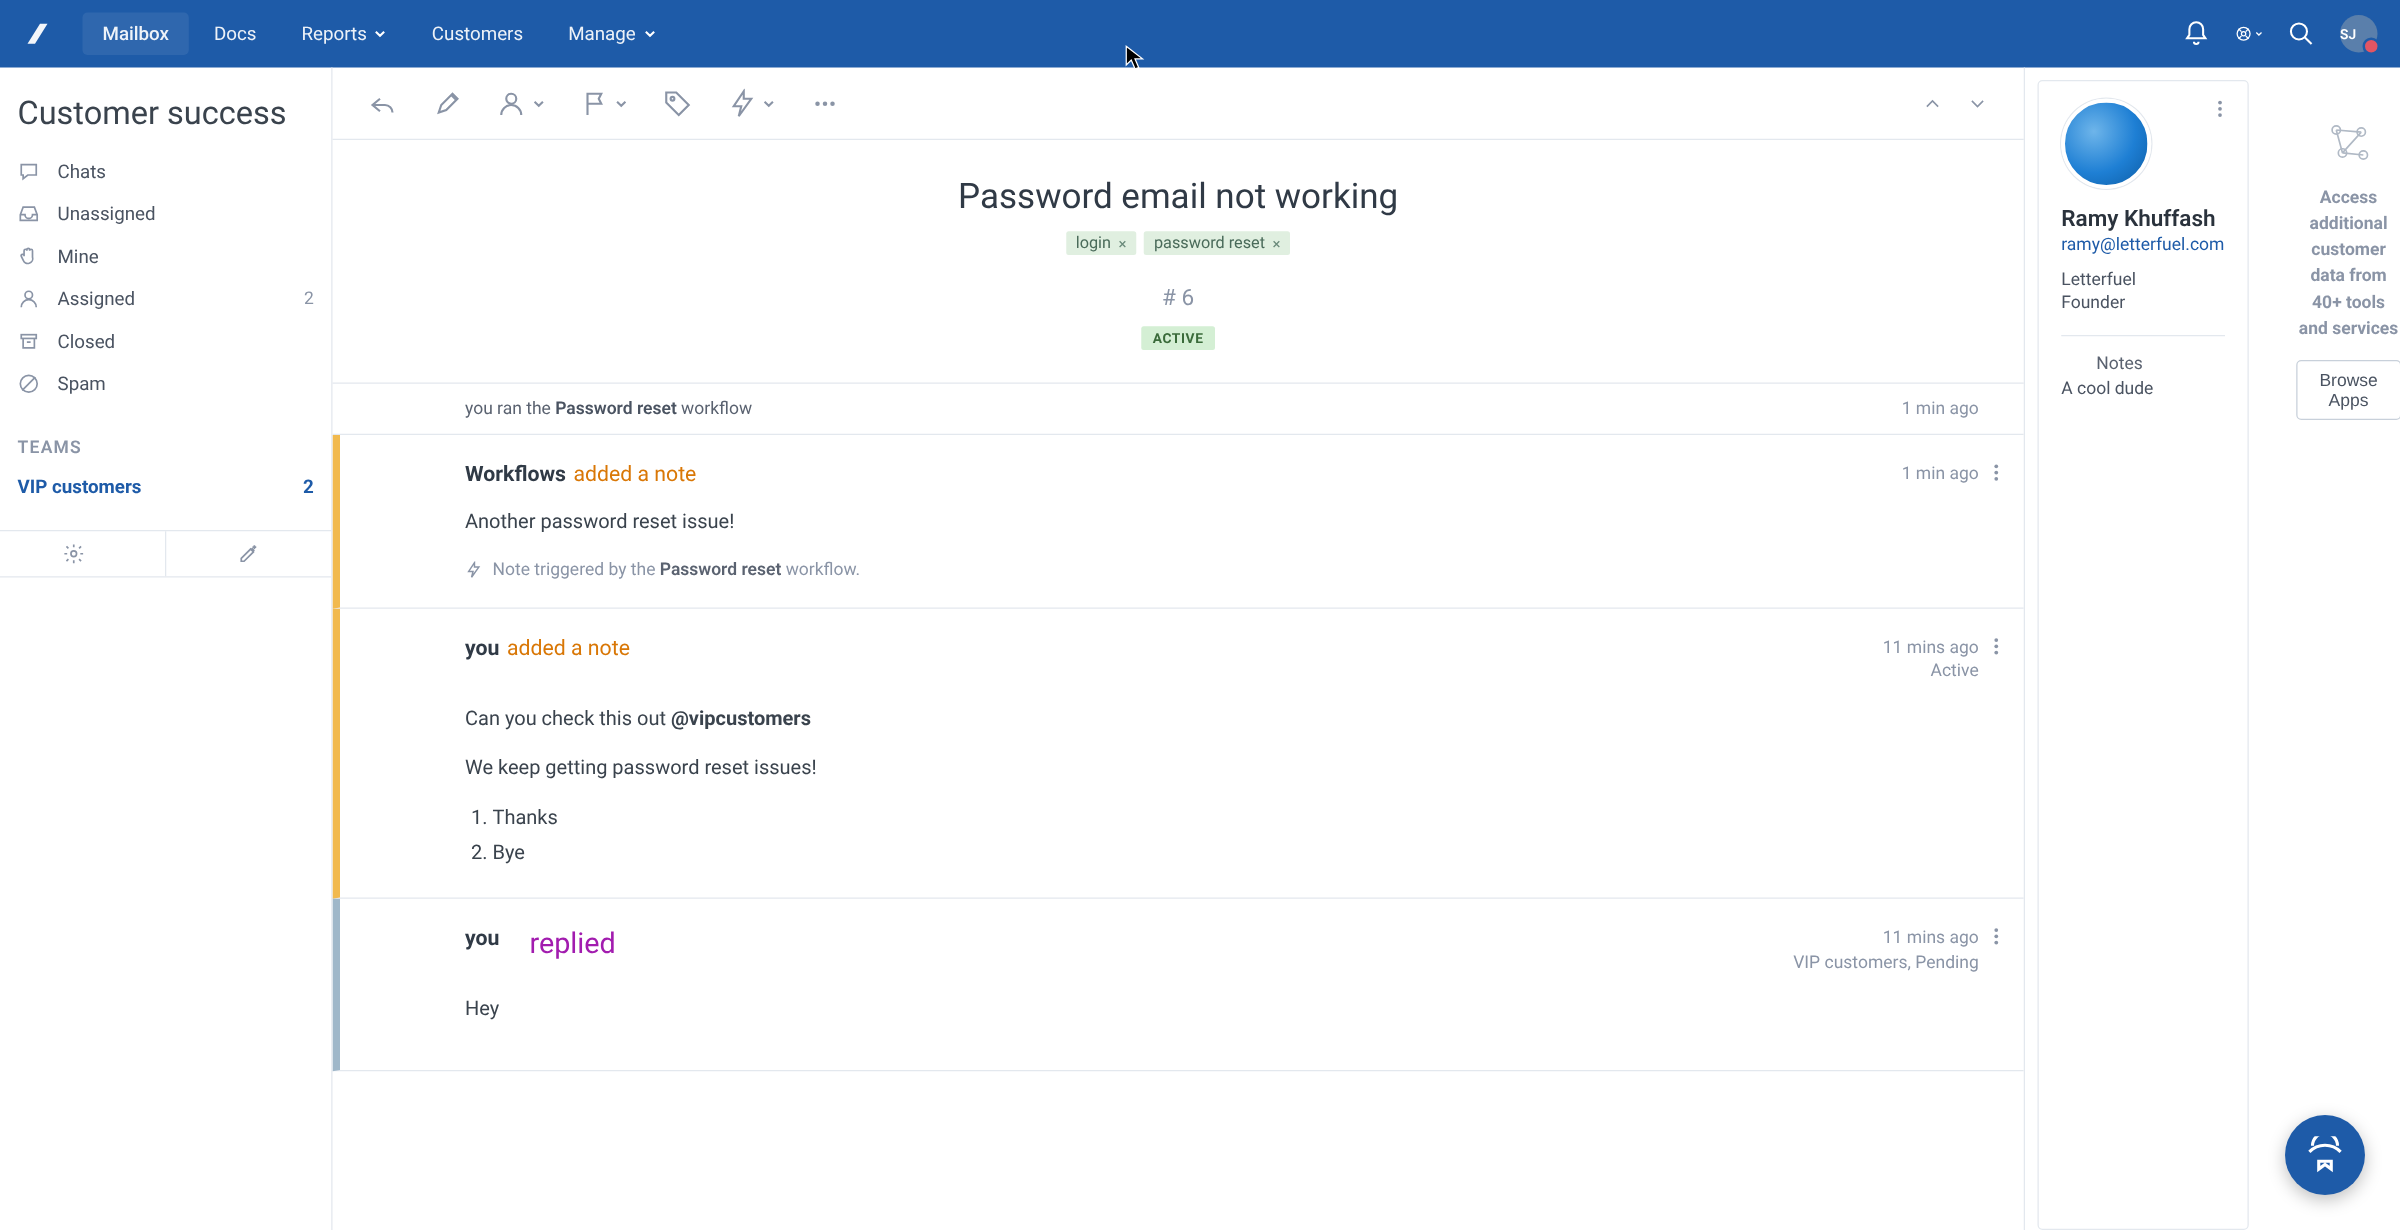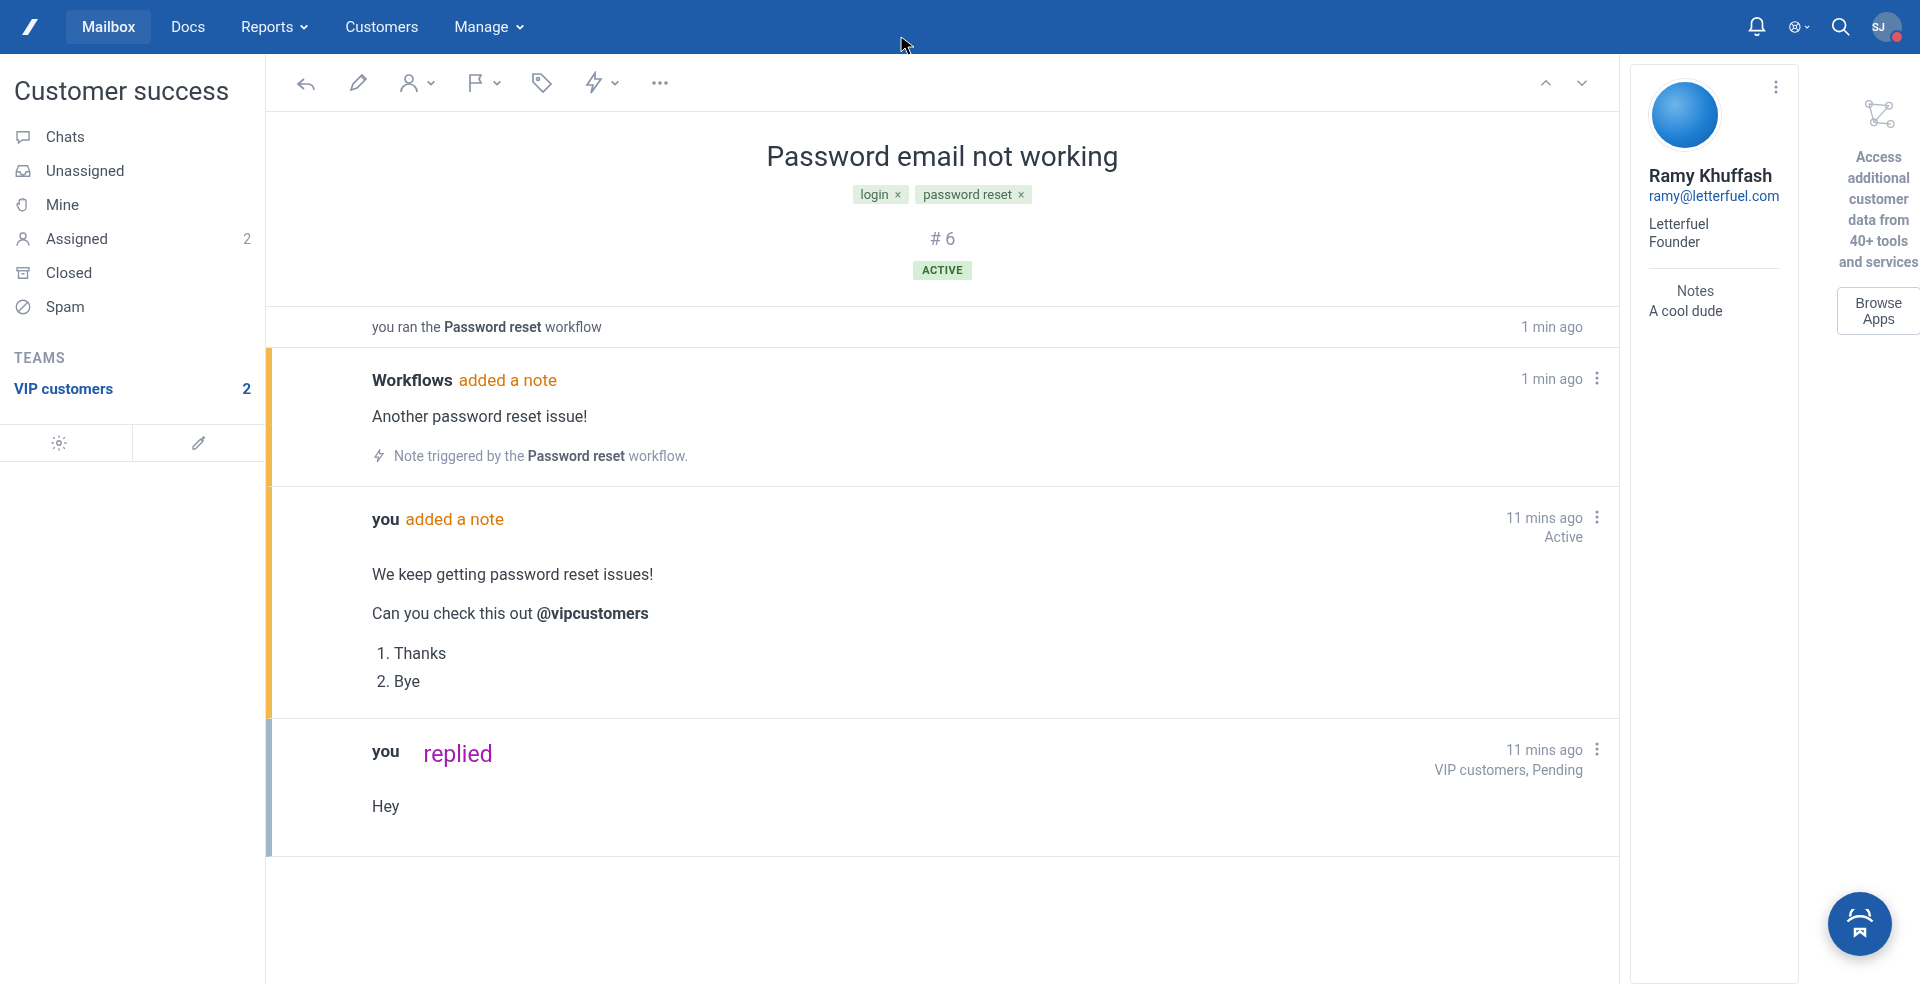--- a/index.html
+++ b/index.html
@@ -465,22 +465,22 @@
                 </svg></div>
             <div class="note-header">
               <span class="note-author">you</span>
               <span class="note-action">added a note</span>
               <span class="note-meta">
                 <div>11 mins ago</div>
                 <div>Active</div>
               </span>
             </div>
             <div class="note-body">
+              <p><span>Can you check this out </span><span class="mention">@vipcustomers</span></p>
               <p>We keep getting password reset issues!</p>
-              <p><span>Can you check this out </span><span class="mention">@vipcustomers</span></p>
               <ol>
                 <li>Thanks</li>
                 <li>Bye</li>
               </ol>
             </div>
           </div>
         </div>
 
         <div class="thread-item reply-item">
           <div class="reply-inner">

